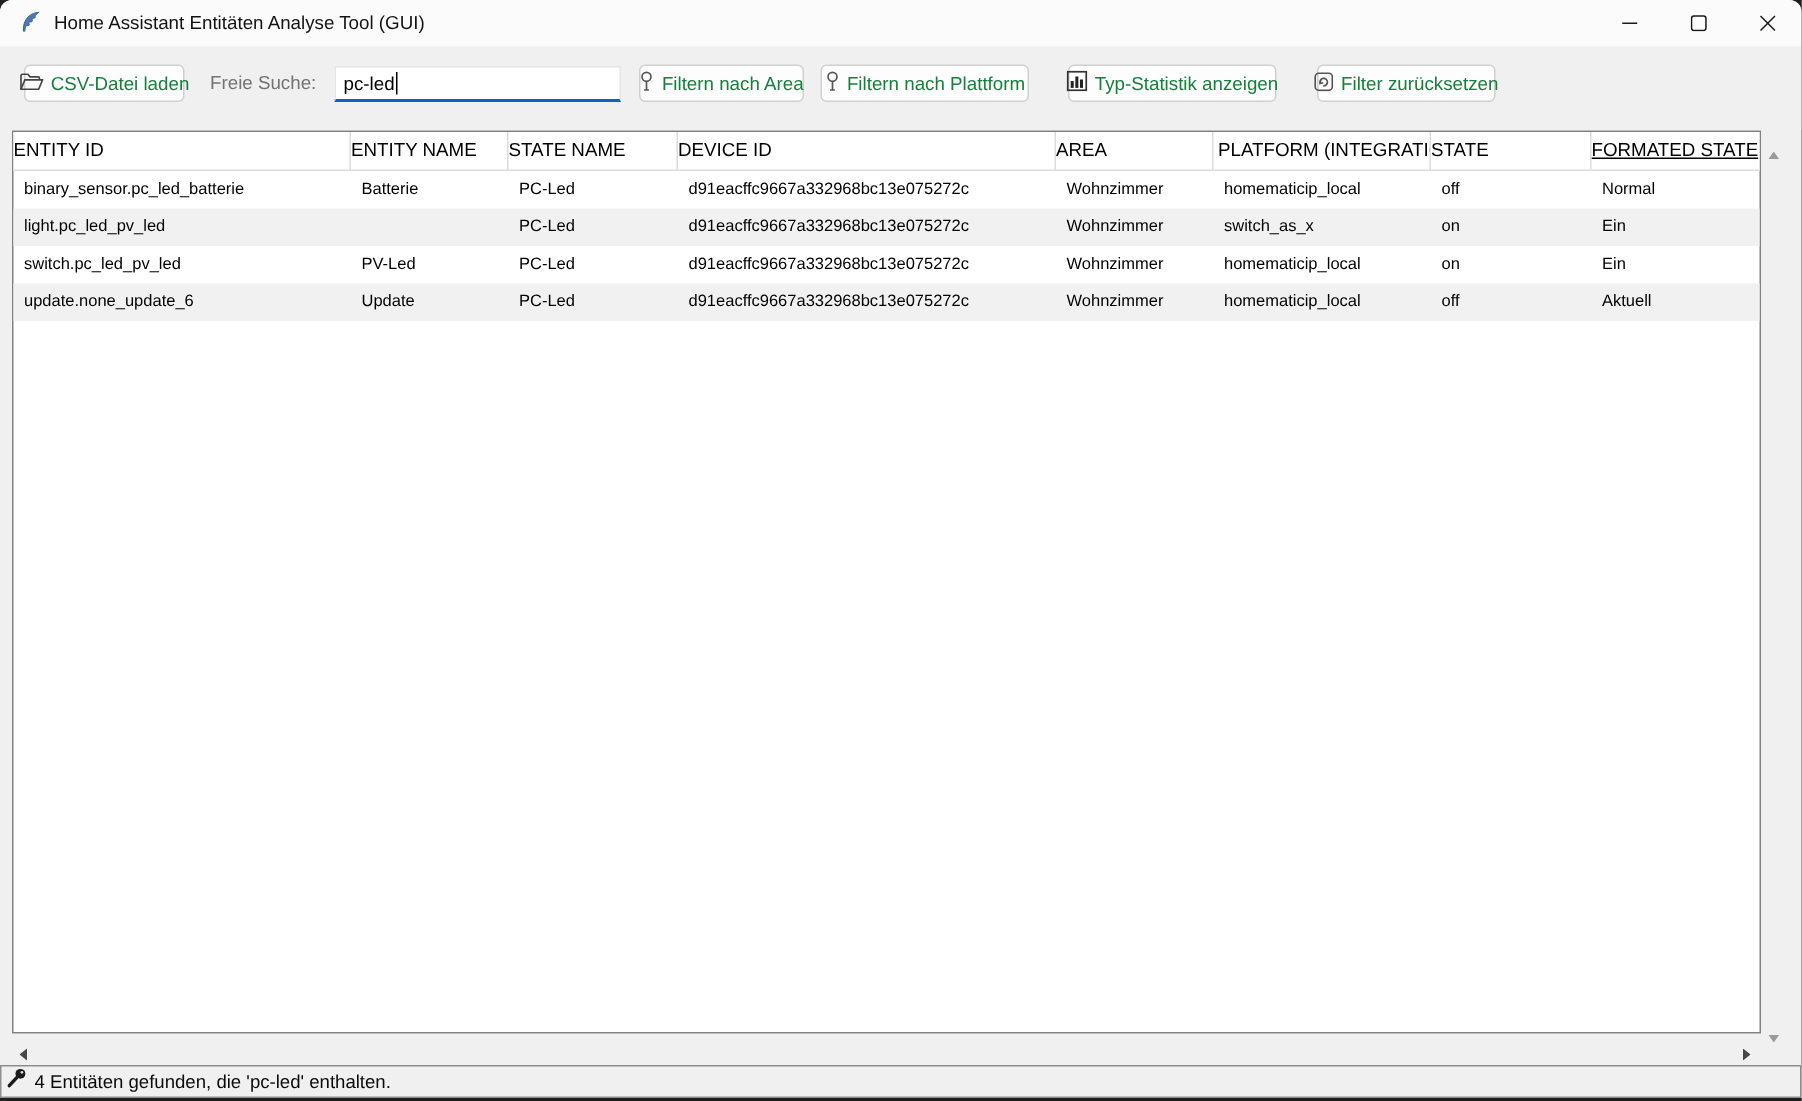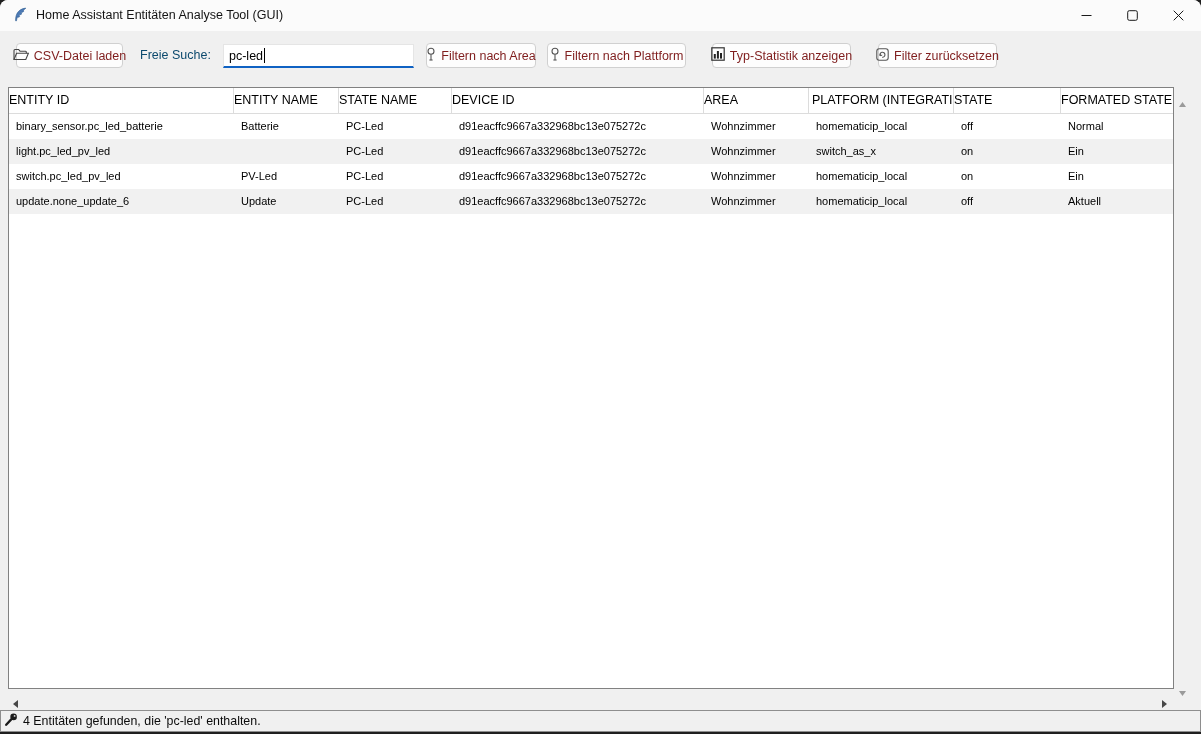--- a/index.html
+++ b/index.html
@@ -15,44 +15,44 @@
   .title-text { position:absolute; left:36px; top:0; height:31px; line-height:31px;
                 font-size:12.5px; color:#131313; white-space:nowrap; }
   .winbtn { position:absolute; top:0; width:46px; height:31px; display:flex;
             align-items:center; justify-content:center; }
   .btn-min { right:92px; } .btn-max { right:46px; } .btn-close { right:0; }
 
   
   .toolbar { position:absolute; left:0; top:31px; width:1201px; height:56px; background:#f0f0f0; }
   .tbtn { position:absolute; top:12px; height:25px; background:#fdfdfd;
           border:1px solid #d0d0d0; border-radius:4px; display:flex; align-items:center;
-          justify-content:center; gap:5px; font-size:12.5px; color:#7f1d1d; padding:0 9px;
+          justify-content:center; gap:5px; font-size:12.5px; color:#15803d; padding:0 9px;
           white-space:nowrap; cursor:default; }
   .tbtn svg { flex:0 0 auto; }
   #btn-csv   { left:16px;  width:107px; }
   #btn-area  { left:426px; width:110px; }
   #btn-plat  { left:547px; width:139px; }
   #btn-stat  { left:712px; width:139px; }
   #btn-reset { left:878px; width:119px; }
   .search-label { position:absolute; left:140px; top:12px; height:25px; line-height:25px;
-                  font-size:12.5px; color:#0c4a6e; }
+                  font-size:12.5px; color:#737373; }
   .search-entry { position:absolute; left:223px; top:13px; width:191px; height:24px;
                   background:#fff; border:1px solid #e5e5e5; border-bottom:2px solid #0f62c3;
                   font-size:12.5px; color:#000; display:flex; align-items:center;
                   padding:0 5px; }
   .caret { display:inline-block; width:1px; height:15px; background:#000; margin-left:1px; }
 
   
   .tree-frame { position:absolute; left:8px; top:87px; width:1166px; height:602px;
                 background:#fff; border:1px solid #818181; }
   .thead { display:flex; height:26px; background:#fff; }
   .th { height:26px; line-height:25px; font-size:12.5px; color:#000; text-align:left;
         overflow:hidden; white-space:nowrap; border-right:1px solid #dcdcdc;
         border-bottom:1px solid #dcdcdc; }
-  .th:last-child { border-right:none; }
+  .th:last-child { border-right:none;text-decoration:underline; }
   .th.left-clip { text-align:left; padding-left:3px; }
   .trow { display:flex; height:25px; }
   .trow.stripe { background:#f1f1f1; }
   .td { height:25px; line-height:25px; font-size:11px; color:#000; text-align:left;
         padding-left:7px; overflow:hidden; white-space:nowrap; }
   .c0{width:225px;} .c1{width:105px;} .c2{width:113px;} .c3{width:252px;}
   .c4{width:105px;} .c5{width:145px;} .c6{width:107px;} .c7{width:112px;}
 
   
   .vsb { position:absolute; left:1174px; top:87px; width:17px; height:619px; background:#f0f0f0; }

